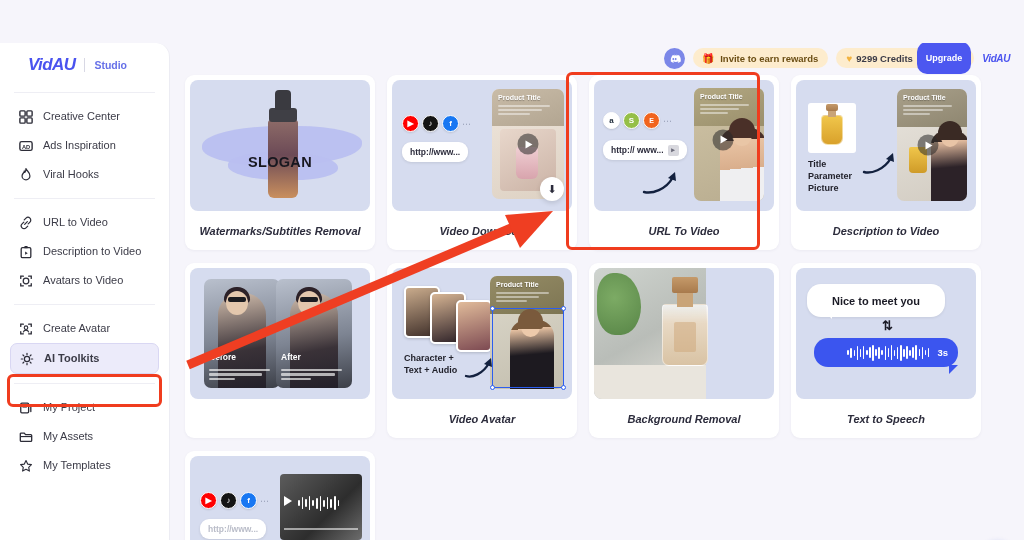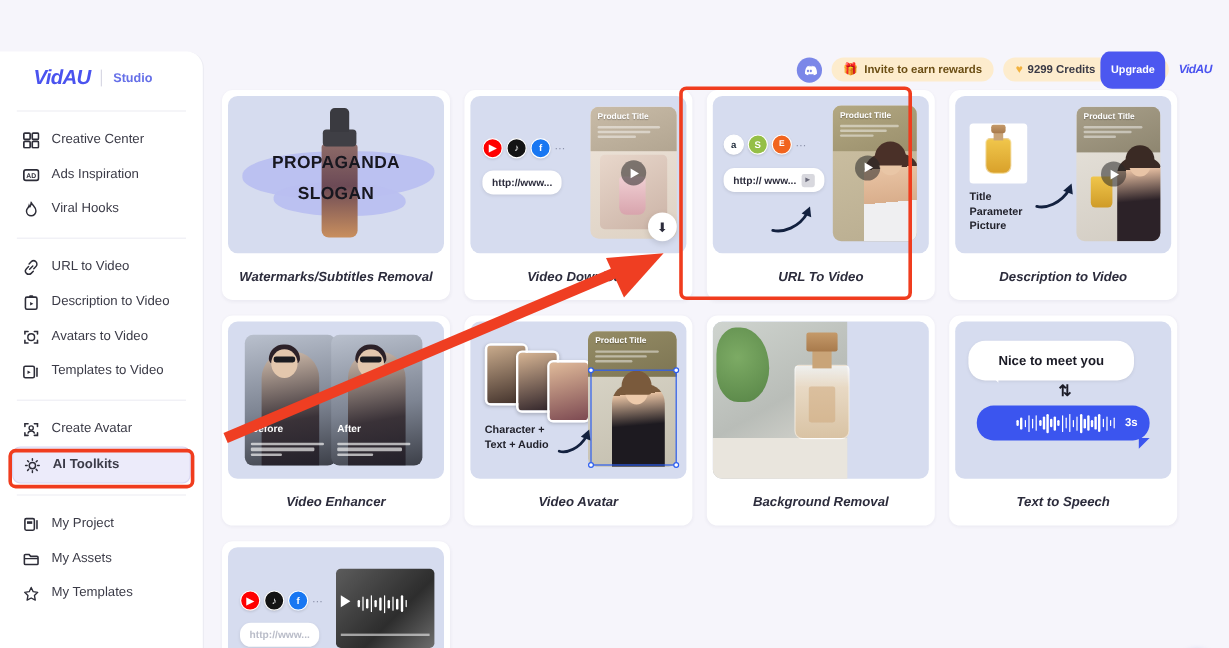--- a/index.html
+++ b/index.html
@@ -418,30 +418,20 @@
       </div>
       <div class="nav-item">
         <span class="ico">
             <svg viewBox="0 0 16 16">
               <path d="M2 5 V2.5 H5 M11 2.5 H14 V5 M14 11 V13.5 H11 M5 13.5 H2 V11" fill="none" stroke="#2d2d38" stroke-width="1.5" stroke-linecap="round"></path>
               <circle cx="8" cy="8" r="3.2" fill="none" stroke="#2d2d38" stroke-width="1.4"></circle>
             </svg>
           </span>
         <span class="nav-label">Avatars to Video</span>
       </div>
-      <div class="nav-item">
-        <span class="ico">
-            <svg viewBox="0 0 16 16">
-              <rect x="1" y="2.5" width="10" height="11" rx="1.5" fill="none" stroke="#2d2d38" stroke-width="1.5"></rect>
-              <path d="M13.5 4.5 v7.5" stroke="#2d2d38" stroke-width="1.5" stroke-linecap="round"></path>
-              <path d="M4.5 6.5 L7.5 8.3 L4.5 10 Z" fill="#2d2d38"></path>
-            </svg>
-          </span>
-        <span class="nav-label">Templates to Video</span>
-      </div>
     </div>
 
     <div class="nav-divider"></div>
 
     <div class="nav-group">
       <div class="nav-item">
         <span class="ico">
             <svg viewBox="0 0 16 16">
               <path d="M2 5 V2.5 H5 M11 2.5 H14 V5 M14 11 V13.5 H11 M5 13.5 H2 V11" fill="none" stroke="#2d2d38" stroke-width="1.5" stroke-linecap="round"></path>
               <circle cx="8" cy="6.5" r="2" fill="none" stroke="#2d2d38" stroke-width="1.3"></circle>
@@ -520,21 +510,20 @@
 
       <div class="card">
         <div class="thumb">
           <div class="wm-blob"></div>
           <div class="wm-blob2"></div>
           <div class="wm-dropper">
             <div class="wm-body"></div>
               <div class="wm-neck"></div>
               <div class="wm-cap"></div>
           </div>
-          <div class="wm-text" style="top:48px;">PROPAGANDA</div>
           <div class="wm-text" style="top:74px;">SLOGAN</div>
         </div>
         <div class="card-label">Watermarks/Subtitles Removal</div>
       </div>
 
       <div class="card">
         <div class="thumb">
           <div class="phone" style="right:8px; top:9px; width:72px; height:110px; background:linear-gradient(160deg,#efe6dc,#ded2c4);">
             <div class="phone-hdr" style="background:linear-gradient(160deg,#c9bca8,#b2a591);"></div>
             <div class="phone-title">Product Title</div>
@@ -646,21 +635,20 @@
               <div class="ba-head"></div>
               <div class="ba-glass"></div>
             <div class="ba-label">After</div>
             <div class="ba-caption">
                 <i style="width:92%"></i>
                 <i style="width:82%"></i>
                 <i style="width:45%"></i>
               </div>
           </div>
         </div>
-        <div class="card-label">Video Enhancer</div>
       </div>
 
       <div class="card">
         <div class="thumb">
           <div class="av-stack-item" style="left:12px; top:18px; background:linear-gradient(165deg,#c9ab8c,#40302a);"></div>
           <div class="av-stack-item" style="left:38px; top:24px; background:linear-gradient(165deg,#d6b493,#2e2228);"></div>
           <div class="av-stack-item" style="left:64px; top:32px; background:linear-gradient(165deg,#e0bb9a,#7d4a52);"></div>
           <span class="dots3" style="position:absolute;left:104px;top:56px;">⋯</span>
           <div class="thumb-cap" style="left:12px; top:84px;">
             Character +<br>Text + Audio

